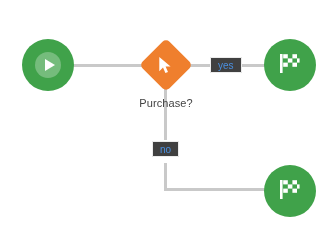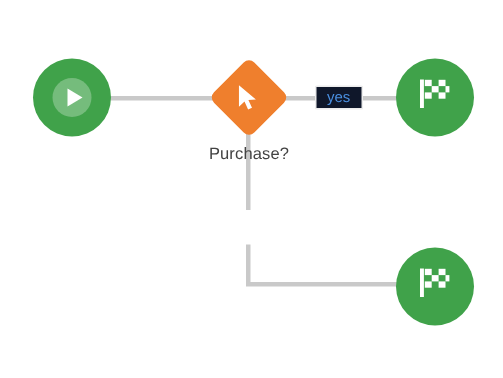--- a/index.html
+++ b/index.html
@@ -98,21 +98,21 @@
     color: #434343;
     white-space: nowrap;
     text-align: center;
     letter-spacing: 0.1px;
   }
 
   .edge-label {
     position: absolute;
     font-size: 10px;
     color: #4a8fe0;
-    background: #0f172a;
+    background: #404040;
     border: 1px solid #ececec;
     border-radius: 1px;
     padding: 2px 7px 1px 7px;
     white-space: nowrap;
     line-height: 11px;
     text-align: center;
   }
 </style>
 </head>
 <body>
@@ -174,14 +174,15 @@
           <rect x="18.0" y="5.4" width="2.6" height="4.2"></rect>
           <rect x="4.2" y="9.6" width="4.6" height="4.2"></rect>
           <rect x="13.4" y="9.6" width="4.6" height="4.2"></rect>
         </g>
       </svg>
     </span>
   </div>
 
   <div class="edge-label" style="left:210px; top:57px;">yes</div>
 
+  <div class="edge-label" style="left:152px; top:141px;">no</div>
 
 </div>
 
 </body></html>

